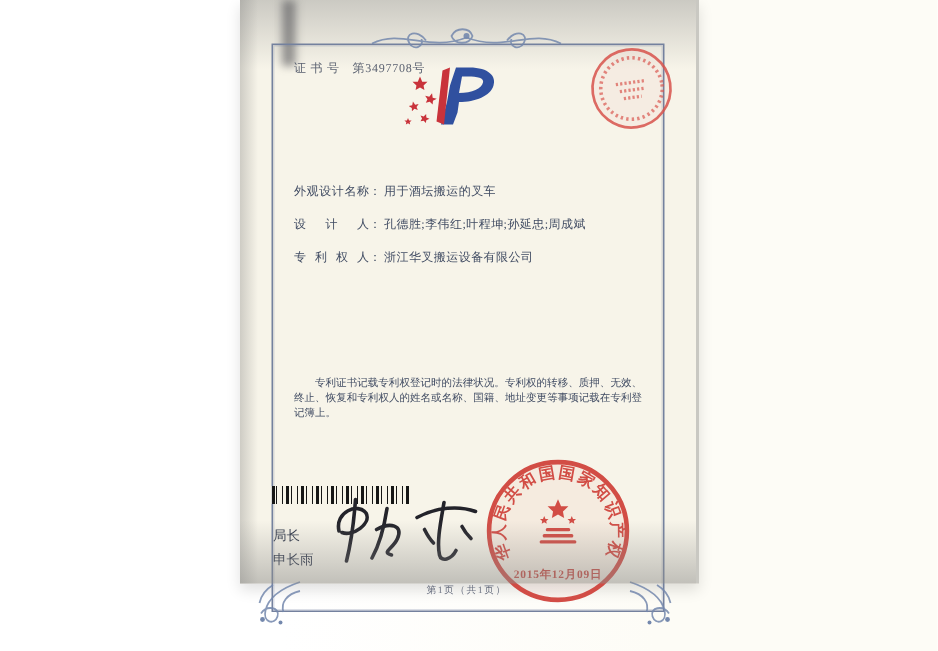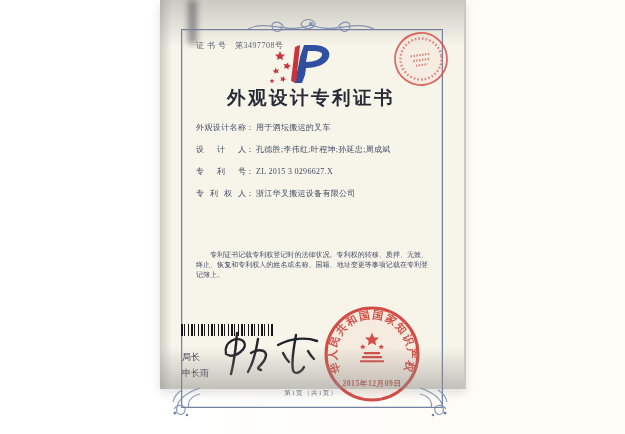--- a/index.html
+++ b/index.html
@@ -128,34 +128,30 @@
     <svg class="fee-stamp" width="58" height="58" viewBox="0 0 58 58">
       <circle cx="29" cy="29" r="26" fill="rgba(216,83,76,0.05)" stroke="#d8534c" stroke-width="1.8"></circle>
       <circle cx="29" cy="29" r="20.5" fill="none" stroke="#d8534c" stroke-width="2.4" stroke-dasharray="1.6 2.1" opacity="0.8"></circle>
       <g stroke="#d8534c" stroke-width="2.2" stroke-dasharray="1.5 1.4" opacity="0.8">
         <line x1="19" y1="25" x2="39" y2="25"></line>
         <line x1="21" y1="30" x2="37" y2="30"></line>
         <line x1="23" y1="35" x2="35" y2="35"></line>
       </g>
     </svg>
 
-    <div class="title">外观设计专利证书</div>
 
     <div class="fields">
   <div class="field-row">
     <span class="f-label">外观设计名称</span><span class="f-colon">：</span><span class="f-value">用于酒坛搬运的叉车</span>
   </div>
 
   <div class="field-row">
     <span class="f-label">设计人</span><span class="f-colon">：</span><span class="f-value">孔德胜;李伟红;叶程坤;孙延忠;周成斌</span>
   </div>
 
-  <div class="field-row">
-    <span class="f-label">专利号</span><span class="f-colon">：</span><span class="f-value">ZL 2015 3 0296627.X</span>
-  </div>
 
 
   <div class="field-row">
     <span class="f-label">专利权人</span><span class="f-colon">：</span><span class="f-value">浙江华叉搬运设备有限公司</span>
   </div>
 
 </div>
 
     <div class="paras">
         <p>专利证书记载专利权登记时的法律状况。专利权的转移、质押、无效、终止、恢复和专利权人的姓名或名称、国籍、地址变更等事项记载在专利登记簿上。</p>

